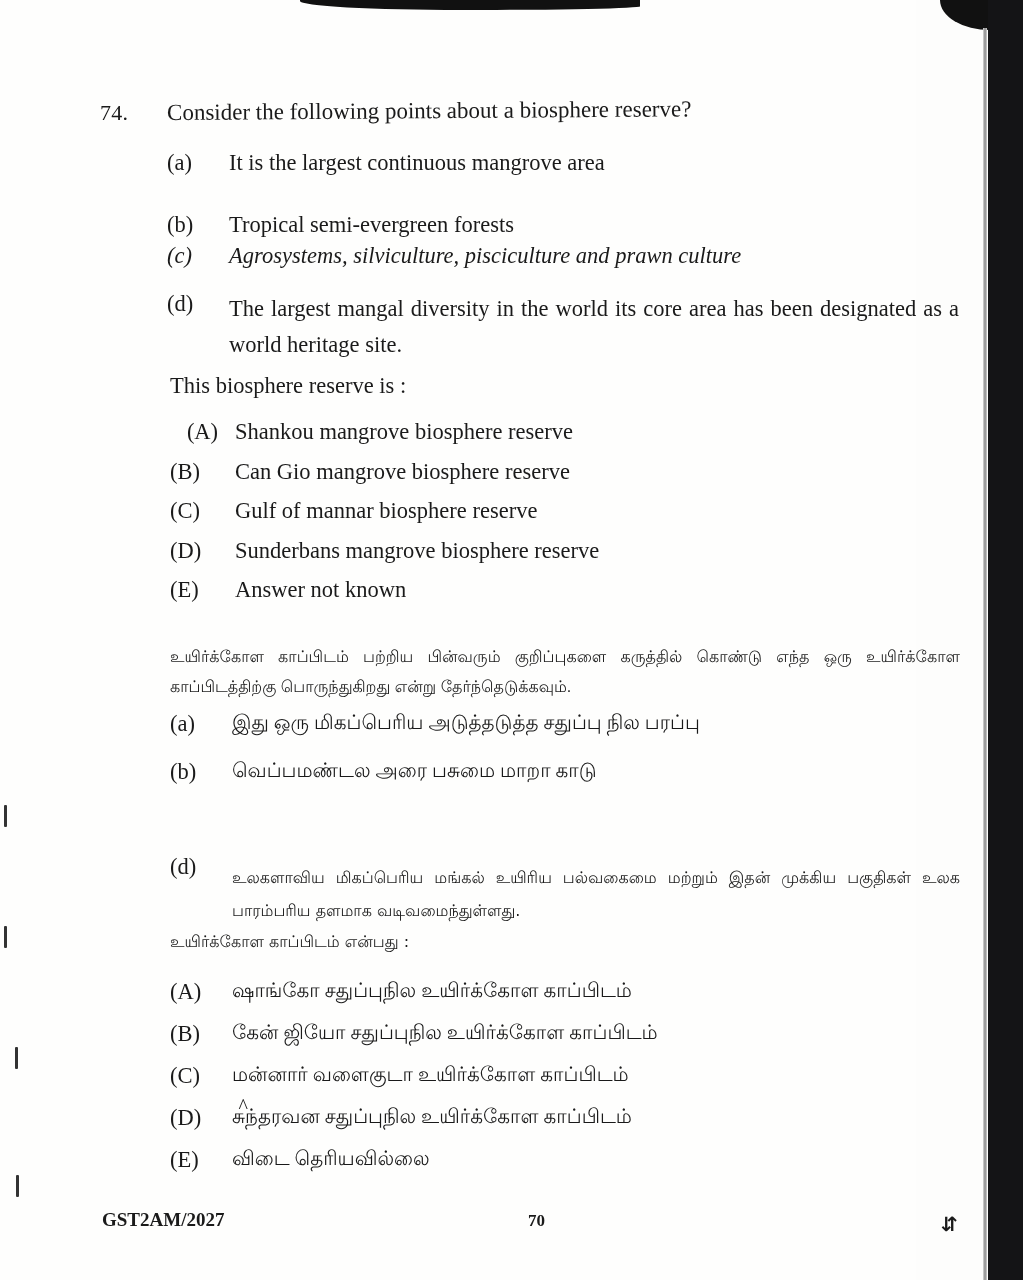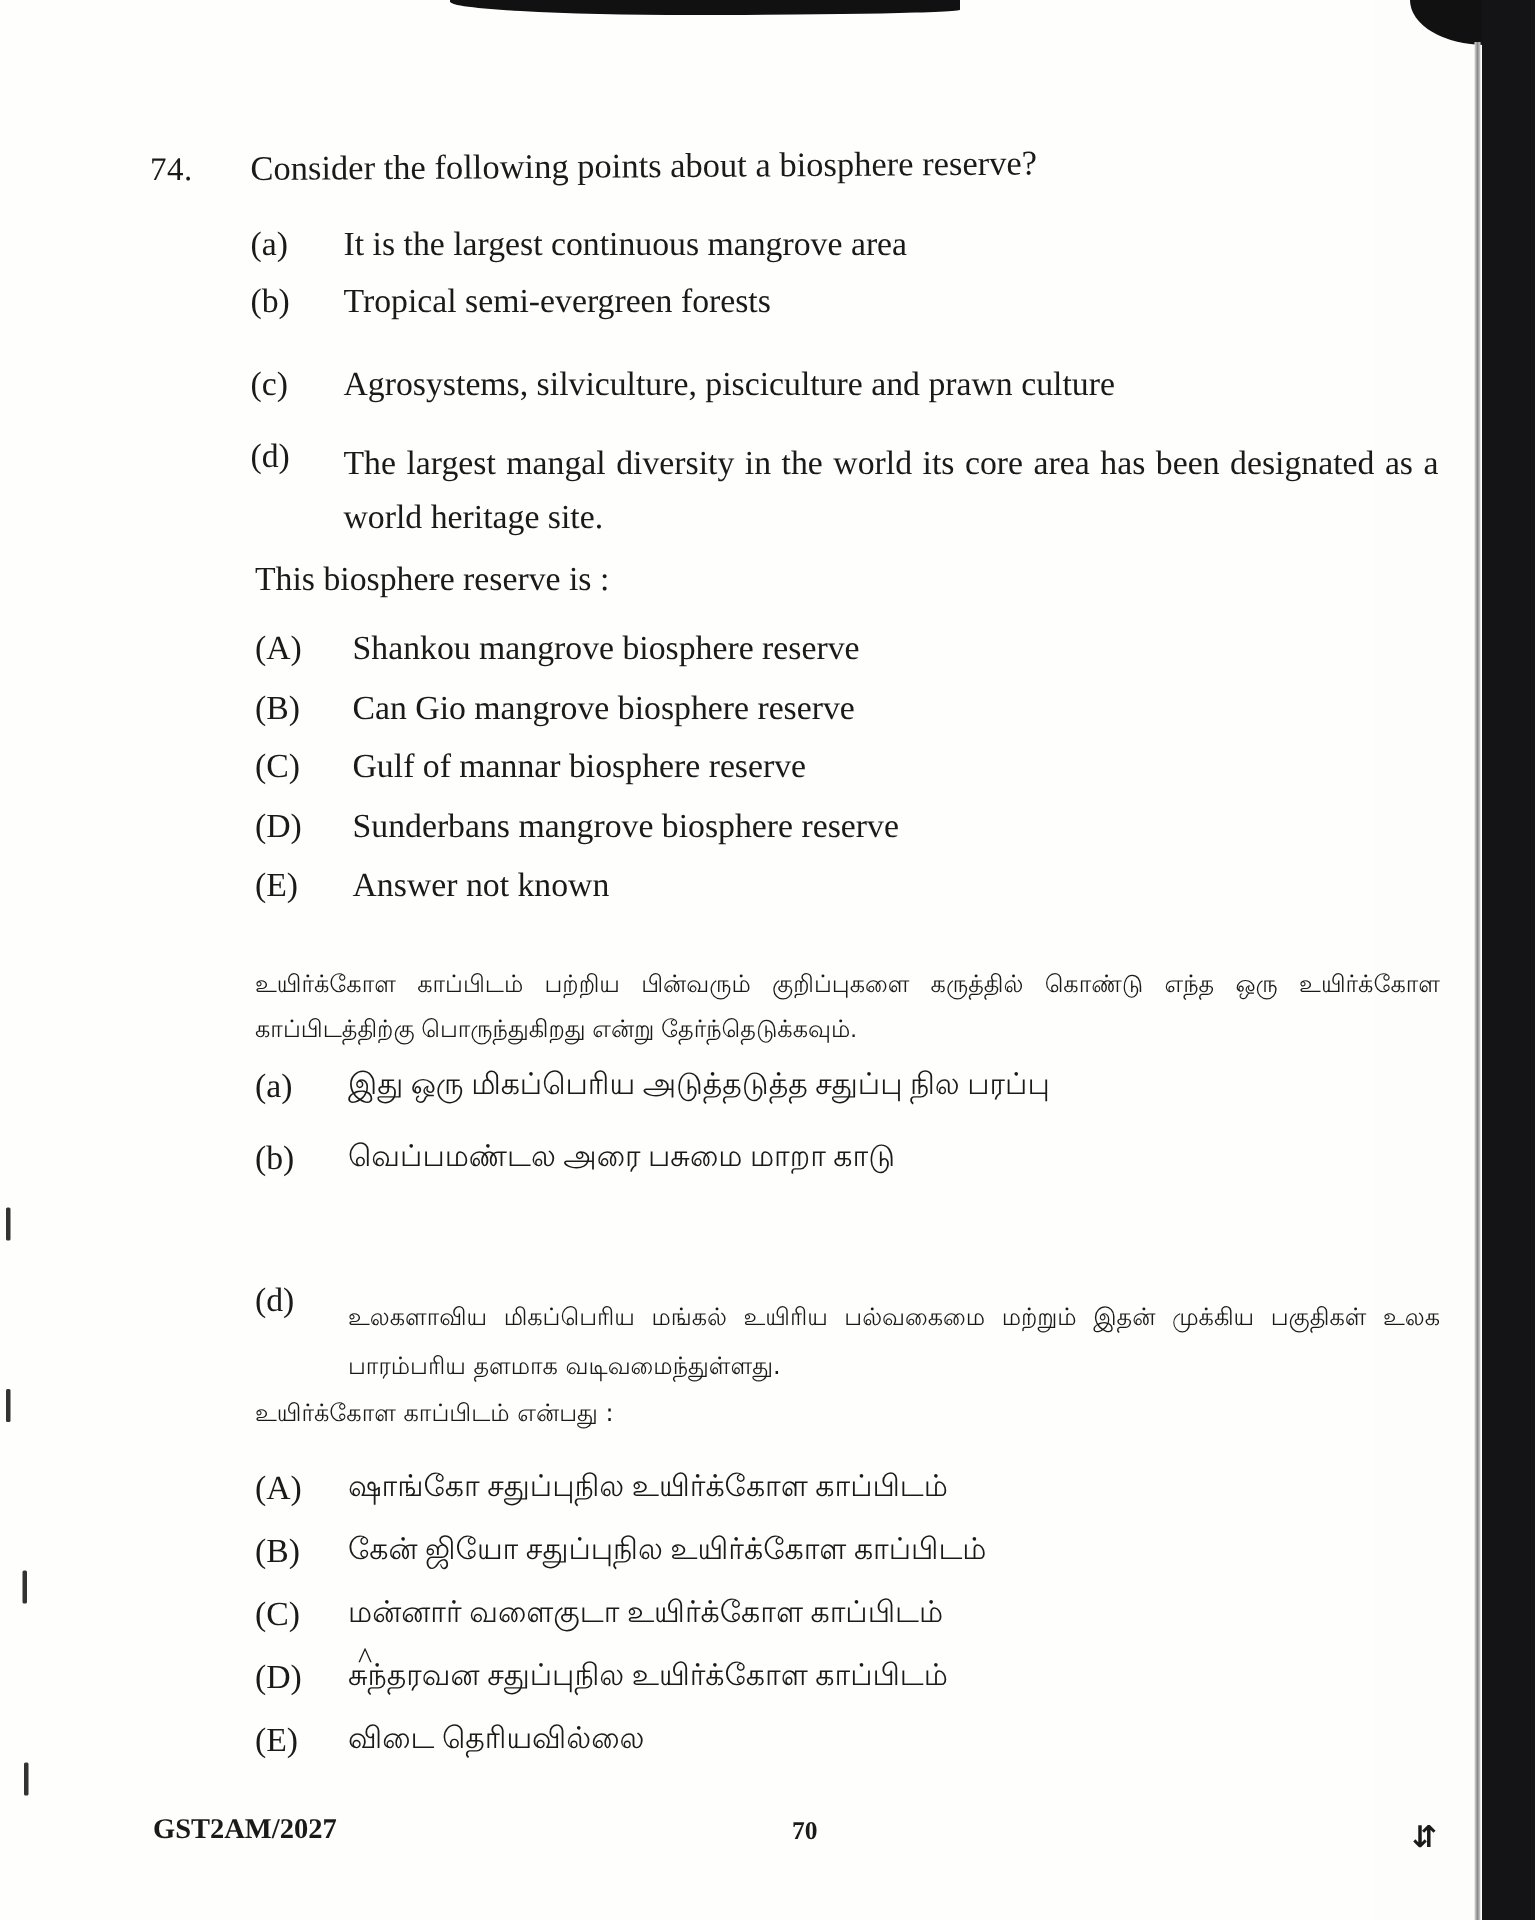--- a/index.html
+++ b/index.html
@@ -52,32 +52,32 @@
   <div class="margin-tick" style="left:4px; top:926px;"></div>
   <div class="margin-tick" style="left:15px; top:1047px;"></div>
   <div class="margin-tick" style="left:16px; top:1175px;"></div>
 
   <div class="q-number">74.</div>
   <div class="q-stem">Consider the following points about a biosphere reserve?</div>
 
   <div class="row" style="top:150px;">
     <span class="lbl">(a)</span><span class="txt">It is the largest continuous mangrove area</span>
   </div>
-  <div class="row" style="top:188px;">
+  <div class="row" style="top:212px;">
     <span class="lbl">(b)</span><span class="txt">Tropical semi-evergreen forests</span>
   </div>
-  <div class="row" style="top:243px;">
+  <div class="row" style="top:243px;font-style:italic;">
     <span class="lbl">(c)</span><span class="txt">Agrosystems, silviculture, pisciculture and prawn culture</span>
   </div>
   <div class="en-d-label">(d)</div>
   <div class="en-d-wrap">The largest mangal diversity in the world its core area has been designated as a world heritage site.</div>
 
   <div class="lead" style="top:373px;">This biosphere reserve is :</div>
 
-  <div class="row cap" style="top:419px; left:170px;">
+  <div class="row cap" style="top:419px; left:170px;text-align:center;">
     <span class="lbl">(A)</span><span class="txt">Shankou mangrove biosphere reserve</span>
   </div>
   <div class="row cap" style="top:459px; left:170px;">
     <span class="lbl">(B)</span><span class="txt">Can Gio mangrove biosphere reserve</span>
   </div>
   <div class="row cap" style="top:498px; left:170px;">
     <span class="lbl">(C)</span><span class="txt">Gulf of mannar biosphere reserve</span>
   </div>
   <div class="row cap" style="top:538px; left:170px;">
     <span class="lbl">(D)</span><span class="txt">Sunderbans mangrove biosphere reserve</span>

